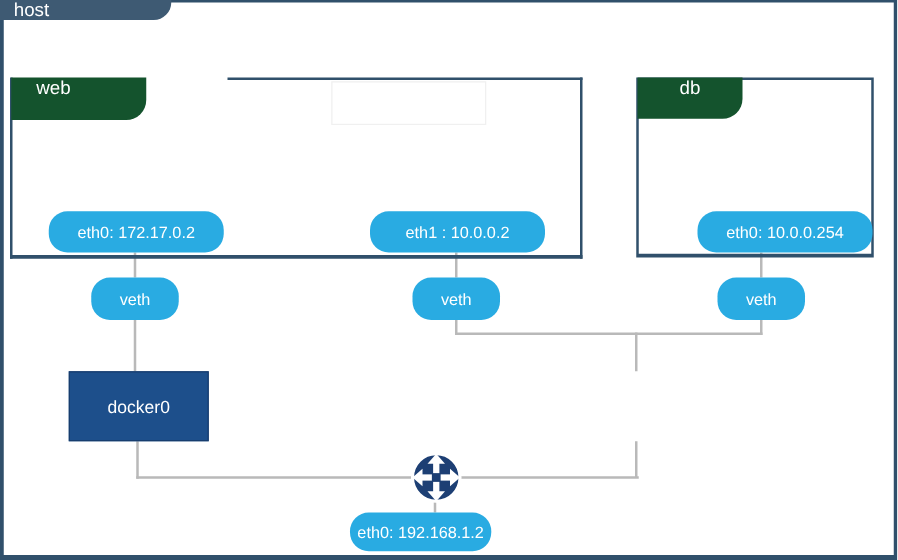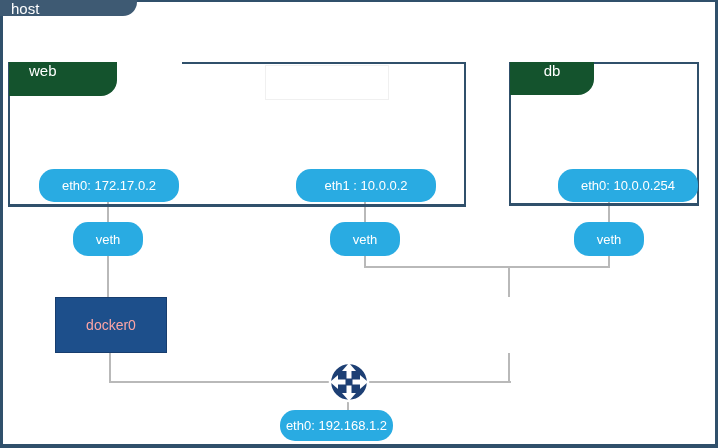--- a/index.html
+++ b/index.html
@@ -33,21 +33,21 @@
   .eth0-web{left:39px;top:169px;width:140px;height:33px;}
   .eth1-web{left:296px;top:169px;width:140px;height:33px;}
   .eth0-db{left:558px;top:169px;width:140px;height:33px;}
   .veth1{left:73px;top:222px;width:70px;height:34px;}
   .veth2{left:330px;top:222px;width:70px;height:34px;}
   .veth3{left:574px;top:222px;width:70px;height:34px;}
   .host-eth{left:280px;top:410px;width:113px;height:31px;}
 
   
   .bridge{position:absolute;top:297px;width:112px;height:56px;background:#1d4f8b;
-    border:1px solid #173d6e;color:#fca5a5;font-size:14px;display:flex;align-items:center;
+    border:1px solid #173d6e;color:#ffffff;font-size:14px;display:flex;align-items:center;
     justify-content:center;box-sizing:border-box;z-index:3;}
   .docker0{left:55px;}
   .my-bridge{left:453px;}
 
   
   .line{position:absolute;background:#b9b9b9;z-index:0;}
   .l1{left:107px;top:202px;width:2px;height:20px;}
   .l2{left:107px;top:256px;width:2px;height:41px;}
   .l3{left:109px;top:353px;width:2px;height:30px;}
   .l4{left:109px;top:381px;width:402px;height:2px;}

